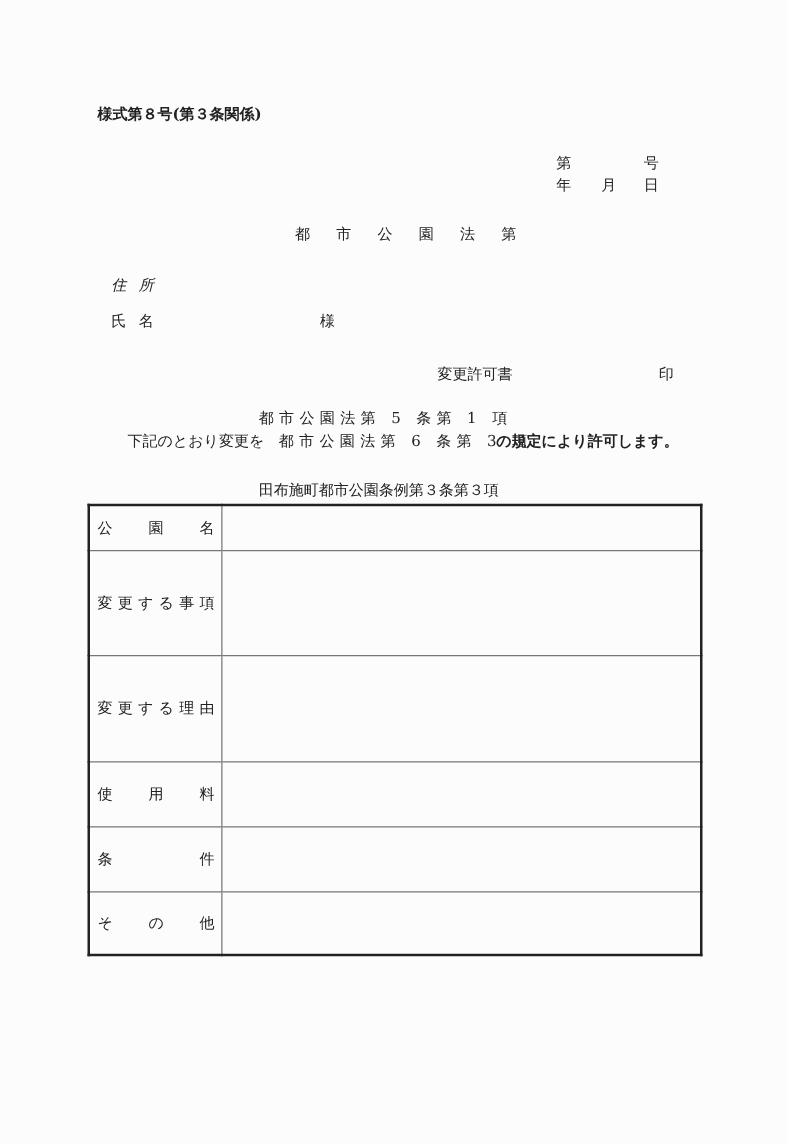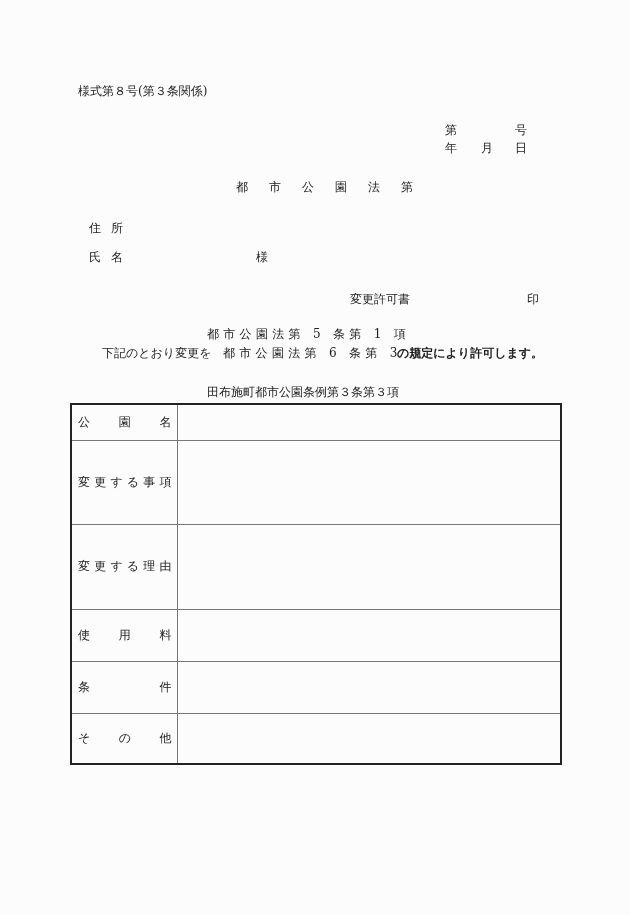--- a/index.html
+++ b/index.html
@@ -6,28 +6,28 @@
     body {
       width: 630px; height: 915px;
       background: #fcfcfc;
       position: relative;
       overflow: hidden;
       font-family: "DejaVu Serif", "Liberation Serif", serif;
       color: #222;
       font-size: 12px;
     }
     .abs { position: absolute; white-space: nowrap; line-height: 14px; }
-    .form-no { left: 78px; top: 84px; }
+    .form-no { left: 78px; top: 84px; font-weight: bold; }
     .num-label-dai { left: 445px; top: 123px; }
     .num-label-go { left: 515px; top: 123px; }
     .date-year { left: 445px; top: 141px; }
     .date-month { left: 481px; top: 141px; }
     .date-day { left: 515px; top: 141px; }
     .title { left: 236px; top: 180px; letter-spacing: 21px; font-size: 12px; }
-    .addr-label { left: 89px; top: 221px; letter-spacing: 10px; }
+    .addr-label { left: 89px; top: 221px; letter-spacing: 10px; font-style: italic; }
     .name-label { left: 89px; top: 250px; letter-spacing: 10px; }
     .sama { left: 256px; top: 250px; }
     .mayor { left: 350px; top: 292px; }
     .seal { left: 527px; top: 292px; }
     .law1 { left: 207px; top: 327px; letter-spacing: 4.3px; text-align: center; }
     .law2-pre { left: 102px; top: 346px; }
     .law2-main { left: 207px; top: 346px; letter-spacing: 4.3px; margin-left: 16px; }
     .law2-post { left: 397px; top: 346px; font-weight: bold; }
     .law3 { left: 207px; top: 385px; }
 

